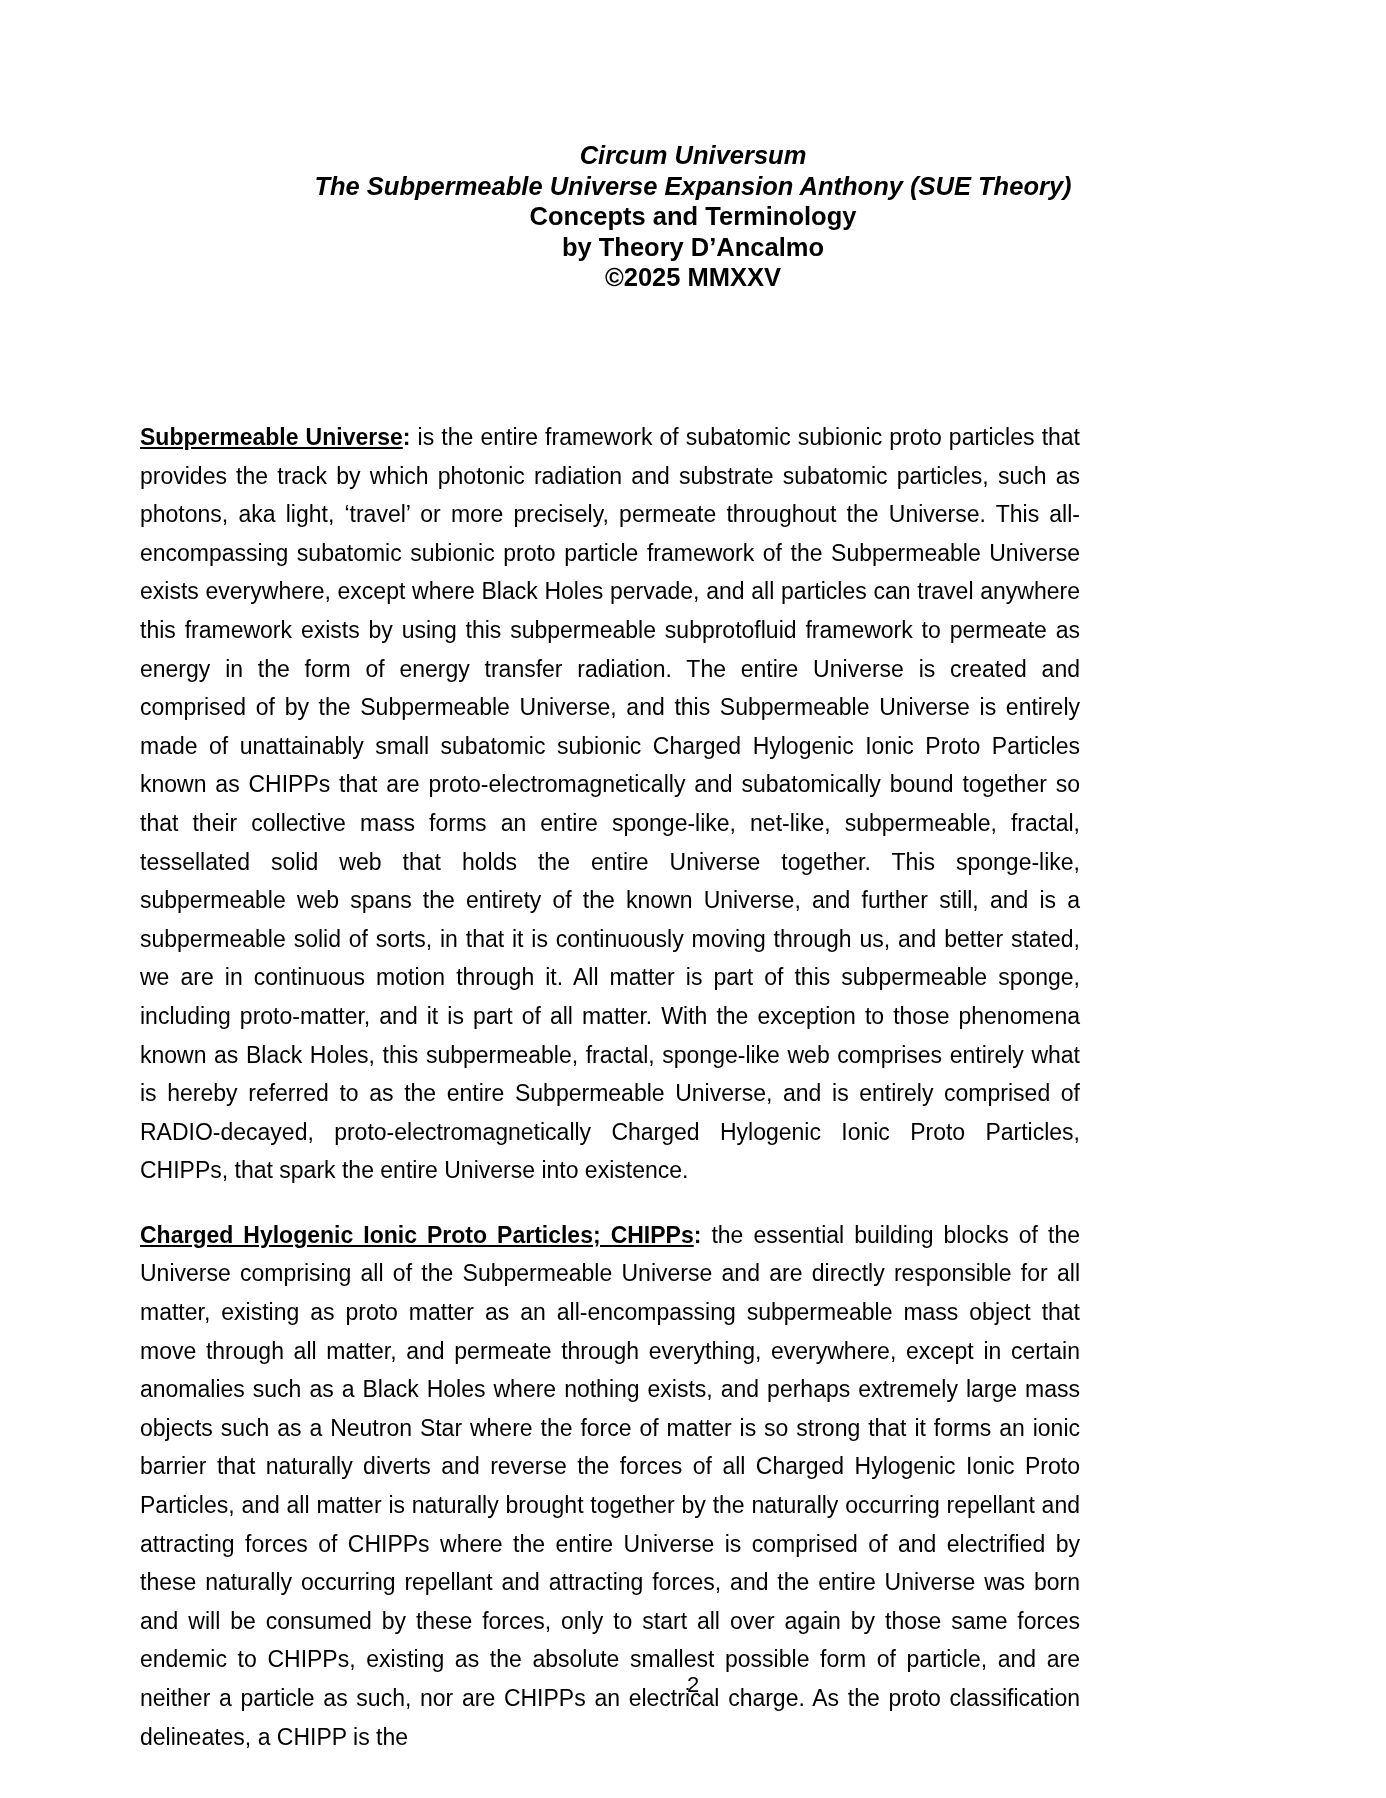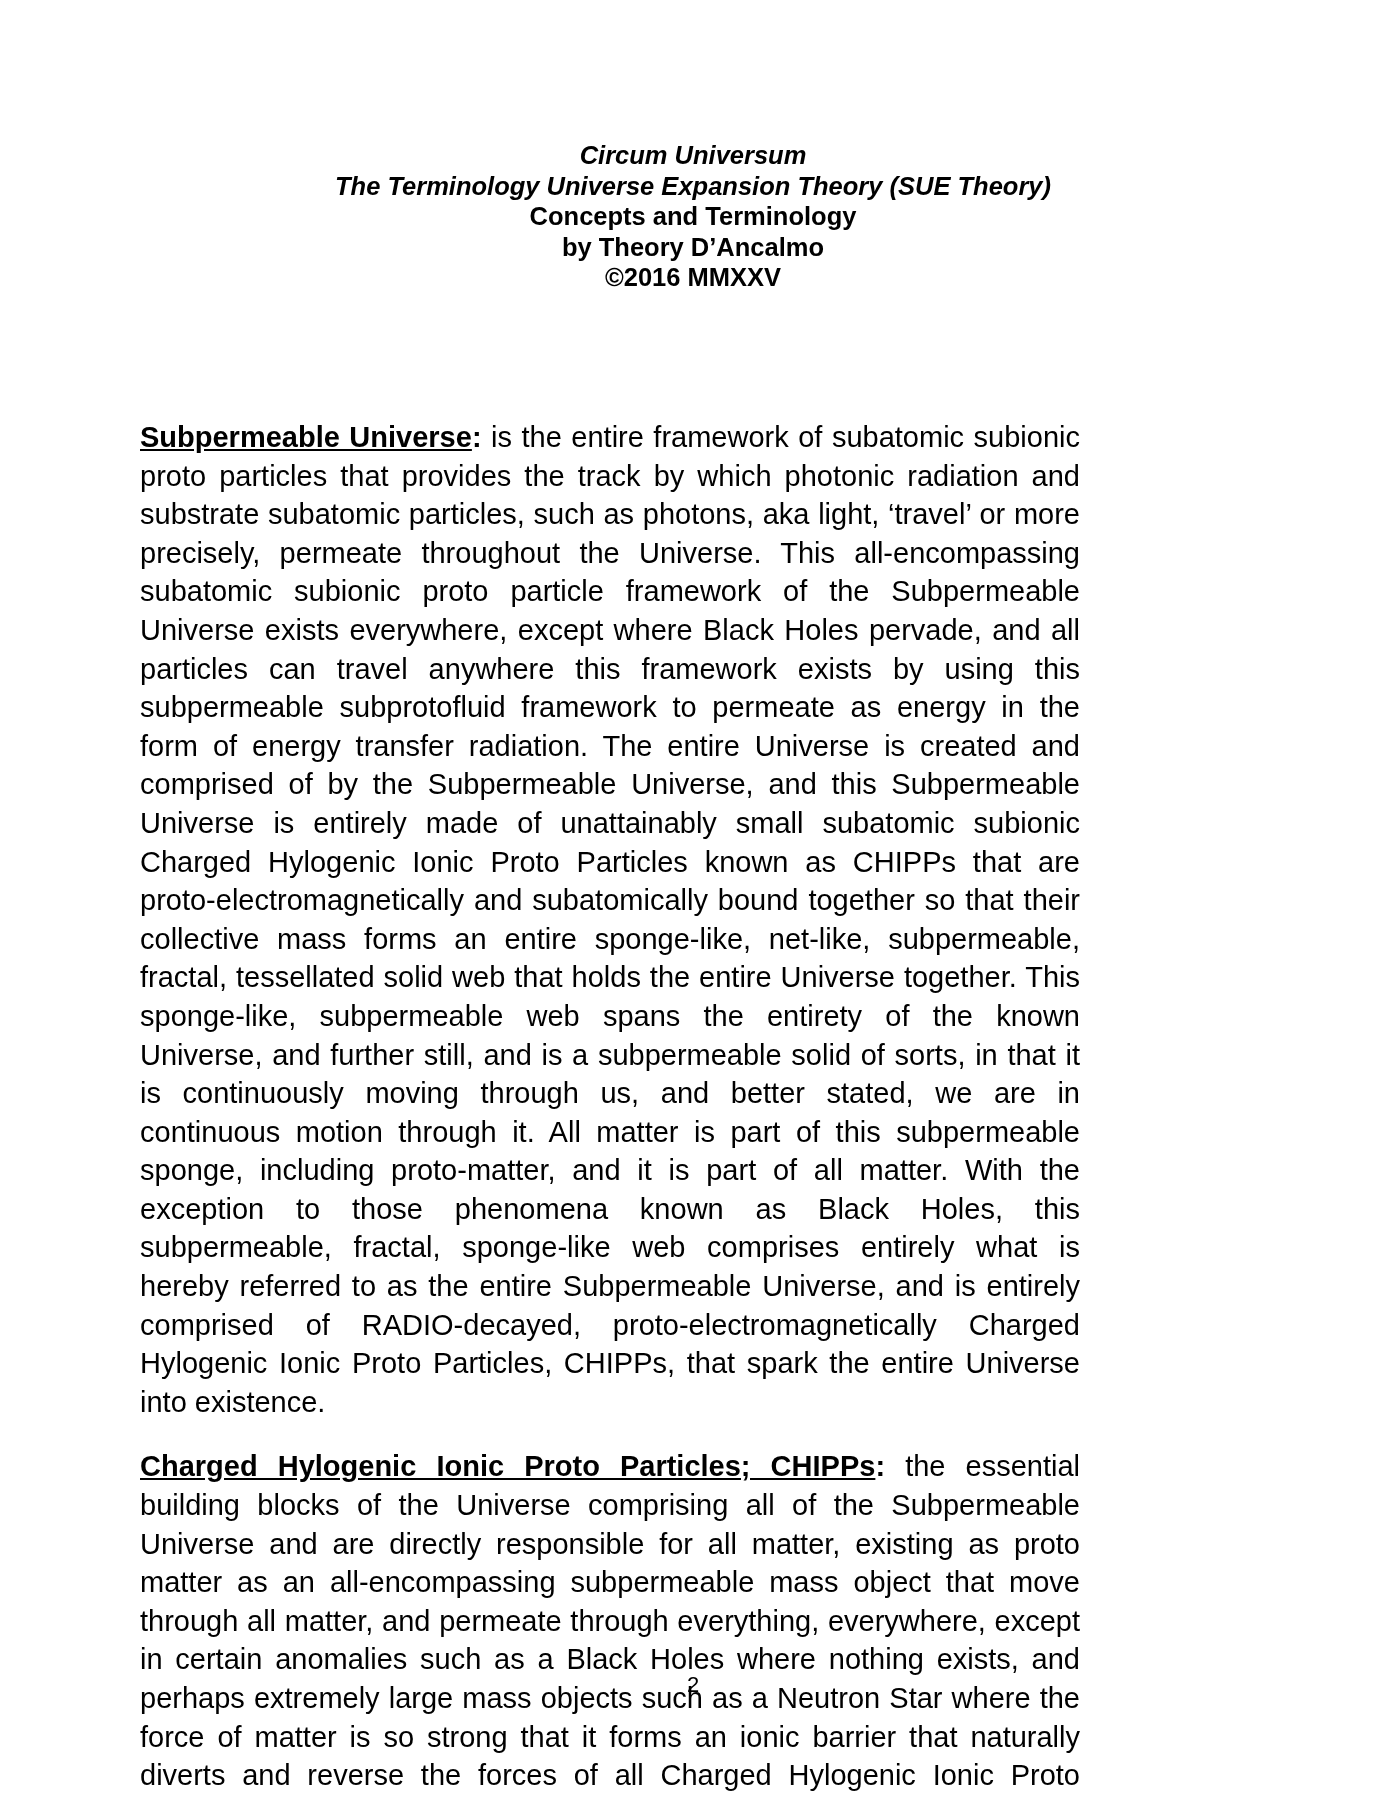--- a/index.html
+++ b/index.html
@@ -61,21 +61,21 @@
 
   
   .body-wrap {
     position: absolute;
     top: 418px;
     left: 140px;
     width: 940px;
   }
   p.para {
     margin: 0 0 26px 0;
-    font-size: 29px;
+    font-size: 23px;
     line-height: 38.6px;
     text-align: justify;
     text-justify: inter-word;
     -webkit-hyphens: none;
     hyphens: none;
     word-spacing: 0px;
   }
   p.para:last-child {
     margin-bottom: 0;
   }
@@ -99,24 +99,24 @@
     line-height: 26px;
   }
 </style>
 </head>
 <body>
 
 <div class="page">
 
   <div class="title-block">
     <div class="title-line italic">Circum Universum</div>
-    <div class="title-line italic">The Terminology Universe Expansion Theory (SUE Theory)</div>
+    <div class="title-line italic">The Subpermeable Universe Expansion Anthony (SUE Theory)</div>
     <div class="title-line">Concepts and Terminology</div>
     <div class="title-line">by Theory D’Ancalmo</div>
-    <div class="title-line">©2016 MMXXV</div>
+    <div class="title-line">©2025 MMXXV</div>
   </div>
 
 
   <div class="body-wrap">
 
     <p class="para"><span class="term">Subpermeable Universe</span><span class="term-colon">:</span><span> is the entire framework of subatomic subionic proto particles that provides the track by which photonic radiation and substrate subatomic particles, such as photons, aka light, ‘travel’ or more precisely, permeate throughout the Universe. This all-encompassing subatomic subionic proto particle framework of the Subpermeable Universe exists everywhere, except where Black Holes pervade, and all particles can travel anywhere this framework exists by using this subpermeable subprotofluid framework to permeate as energy in the form of energy transfer radiation. The entire Universe is created and comprised of by the Subpermeable Universe, and this Subpermeable Universe is entirely made of unattainably small subatomic subionic Charged Hylogenic Ionic Proto Particles known as CHIPPs that are proto-electromagnetically and subatomically bound together so that their collective mass forms an entire sponge-like, net-like, subpermeable, fractal, tessellated solid web that holds the entire Universe together. This sponge-like, subpermeable web spans the entirety of the known Universe, and further still, and is a subpermeable solid of sorts, in that it is continuously moving through us, and better stated, we are in continuous motion through it. All matter is part of this subpermeable sponge, including proto-matter, and it is part of all matter. With the exception to those phenomena known as Black Holes, this subpermeable, fractal, sponge-like web comprises entirely what is hereby referred to as the entire Subpermeable Universe, and is entirely comprised of RADIO-decayed, proto-electromagnetically Charged Hylogenic Ionic Proto Particles, CHIPPs, that spark the entire Universe into existence.</span></p>
 
     <p class="para"><span class="term">Charged Hylogenic Ionic Proto Particles; CHIPPs</span><span class="term-colon">:</span><span> the essential building blocks of the Universe comprising all of the Subpermeable Universe and are directly responsible for all matter, existing as proto matter as an all-encompassing subpermeable mass object that move through all matter, and permeate through everything, everywhere, except in certain anomalies such as a Black Holes where nothing exists, and perhaps extremely large mass objects such as a Neutron Star where the force of matter is so strong that it forms an ionic barrier that naturally diverts and reverse the forces of all Charged Hylogenic Ionic Proto Particles, and all matter is naturally brought together by the naturally occurring repellant and attracting forces of CHIPPs where the entire Universe is comprised of and electrified by these naturally occurring repellant and attracting forces, and the entire Universe was born and will be consumed by these forces, only to start all over again by those same forces endemic to CHIPPs, existing as the absolute smallest possible form of particle, and are neither a particle as such, nor are CHIPPs an electrical charge. As the proto classification delineates, a CHIPP is the</span></p>
 
   </div>

